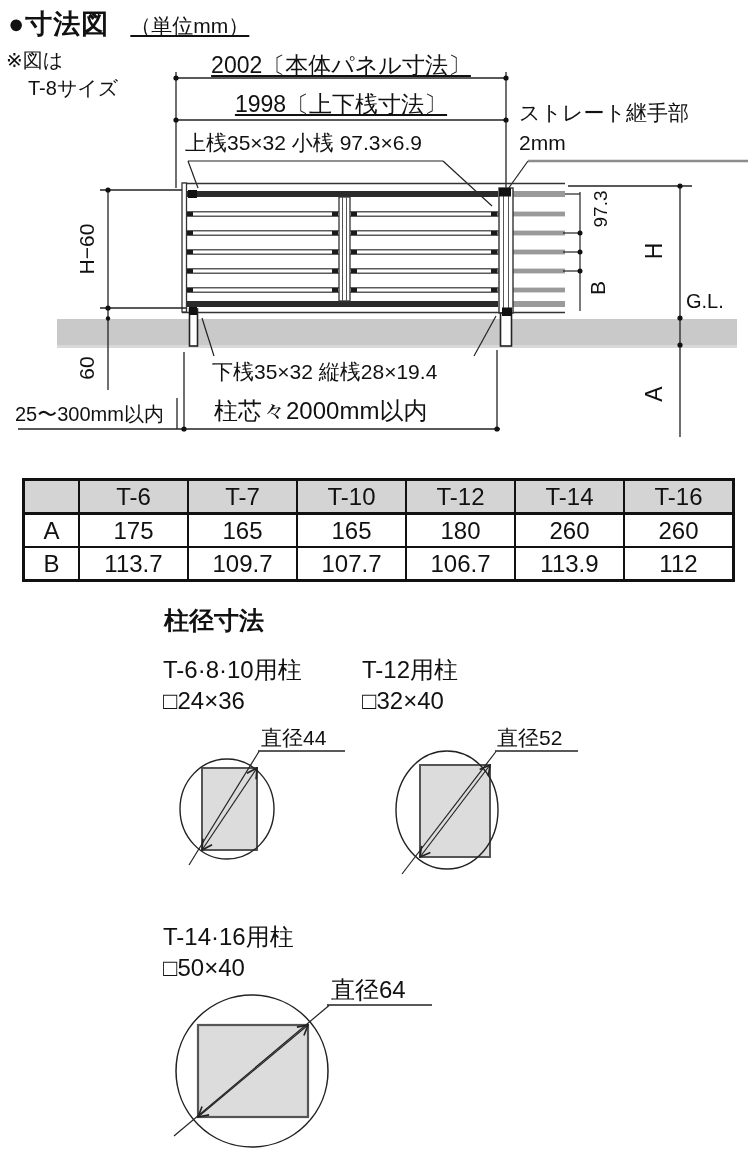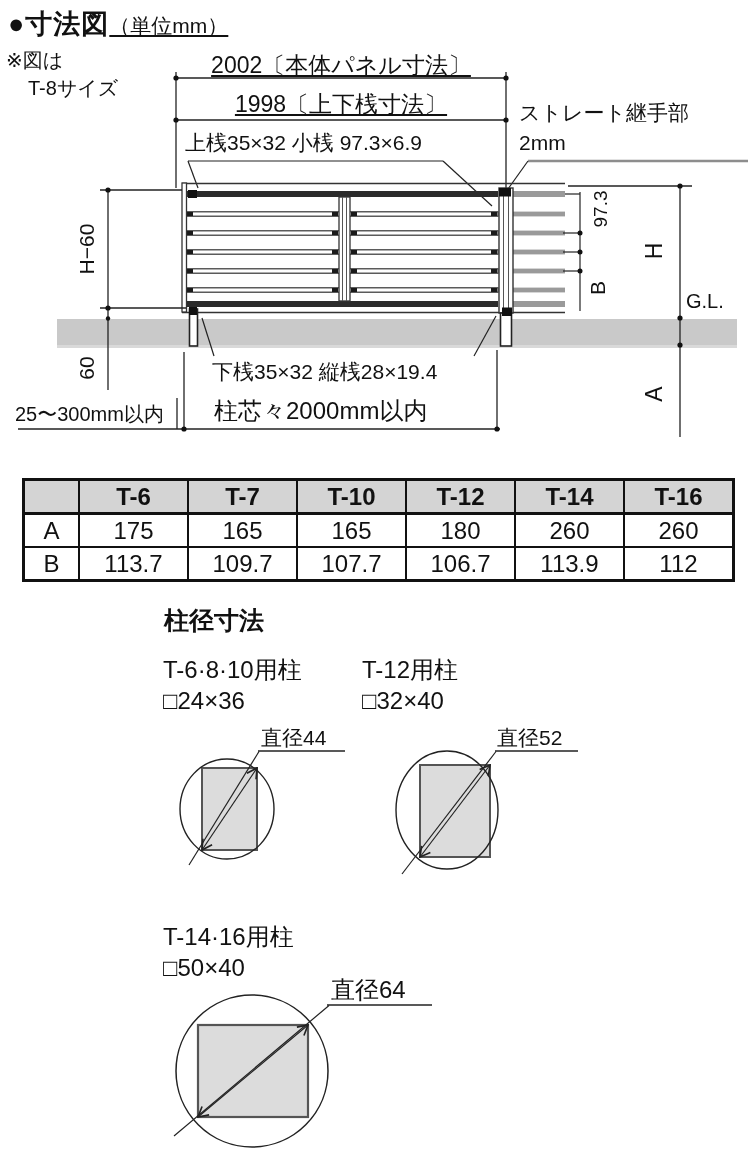--- a/index.html
+++ b/index.html
@@ -9,22 +9,22 @@
   .rot{transform:rotate(-90deg);transform-origin:center center;text-align:center;}
   .ctr{text-align:center;text-decoration:underline;}
   svg{position:absolute;left:0;}
   
   #spec-table{position:absolute;left:22px;top:478px;border-collapse:collapse;table-layout:fixed;
               border:3px solid #111;}
   #spec-table td{border:2px solid #111;text-align:center;vertical-align:middle;
                  font-size:24px;height:31px;padding:0;background:#fff;}
   #spec-table tr.hdr td{background:#d4d4d4;border-bottom:3px solid #111;}
   #spec-table td.c0{width:53px;}
-  #spec-table td.cn{width:107px;font-weight:bold;}
-  .title-row{display:flex;align-items:baseline;gap:0;}
+  #spec-table td.cn{width:107px;}
+  .title-row{display:flex;align-items:baseline;gap:21px;}
   .t-main{font-size:27px;font-weight:bold;letter-spacing:1px;}
   .t-unit{font-size:21px;text-decoration:underline;}
   .bold{font-weight:bold;}
 </style>
 </head>
 <body>
 
 <div id="canvas">
 
   <svg style="top:0" width="752" height="470" viewBox="0 0 752 470">

